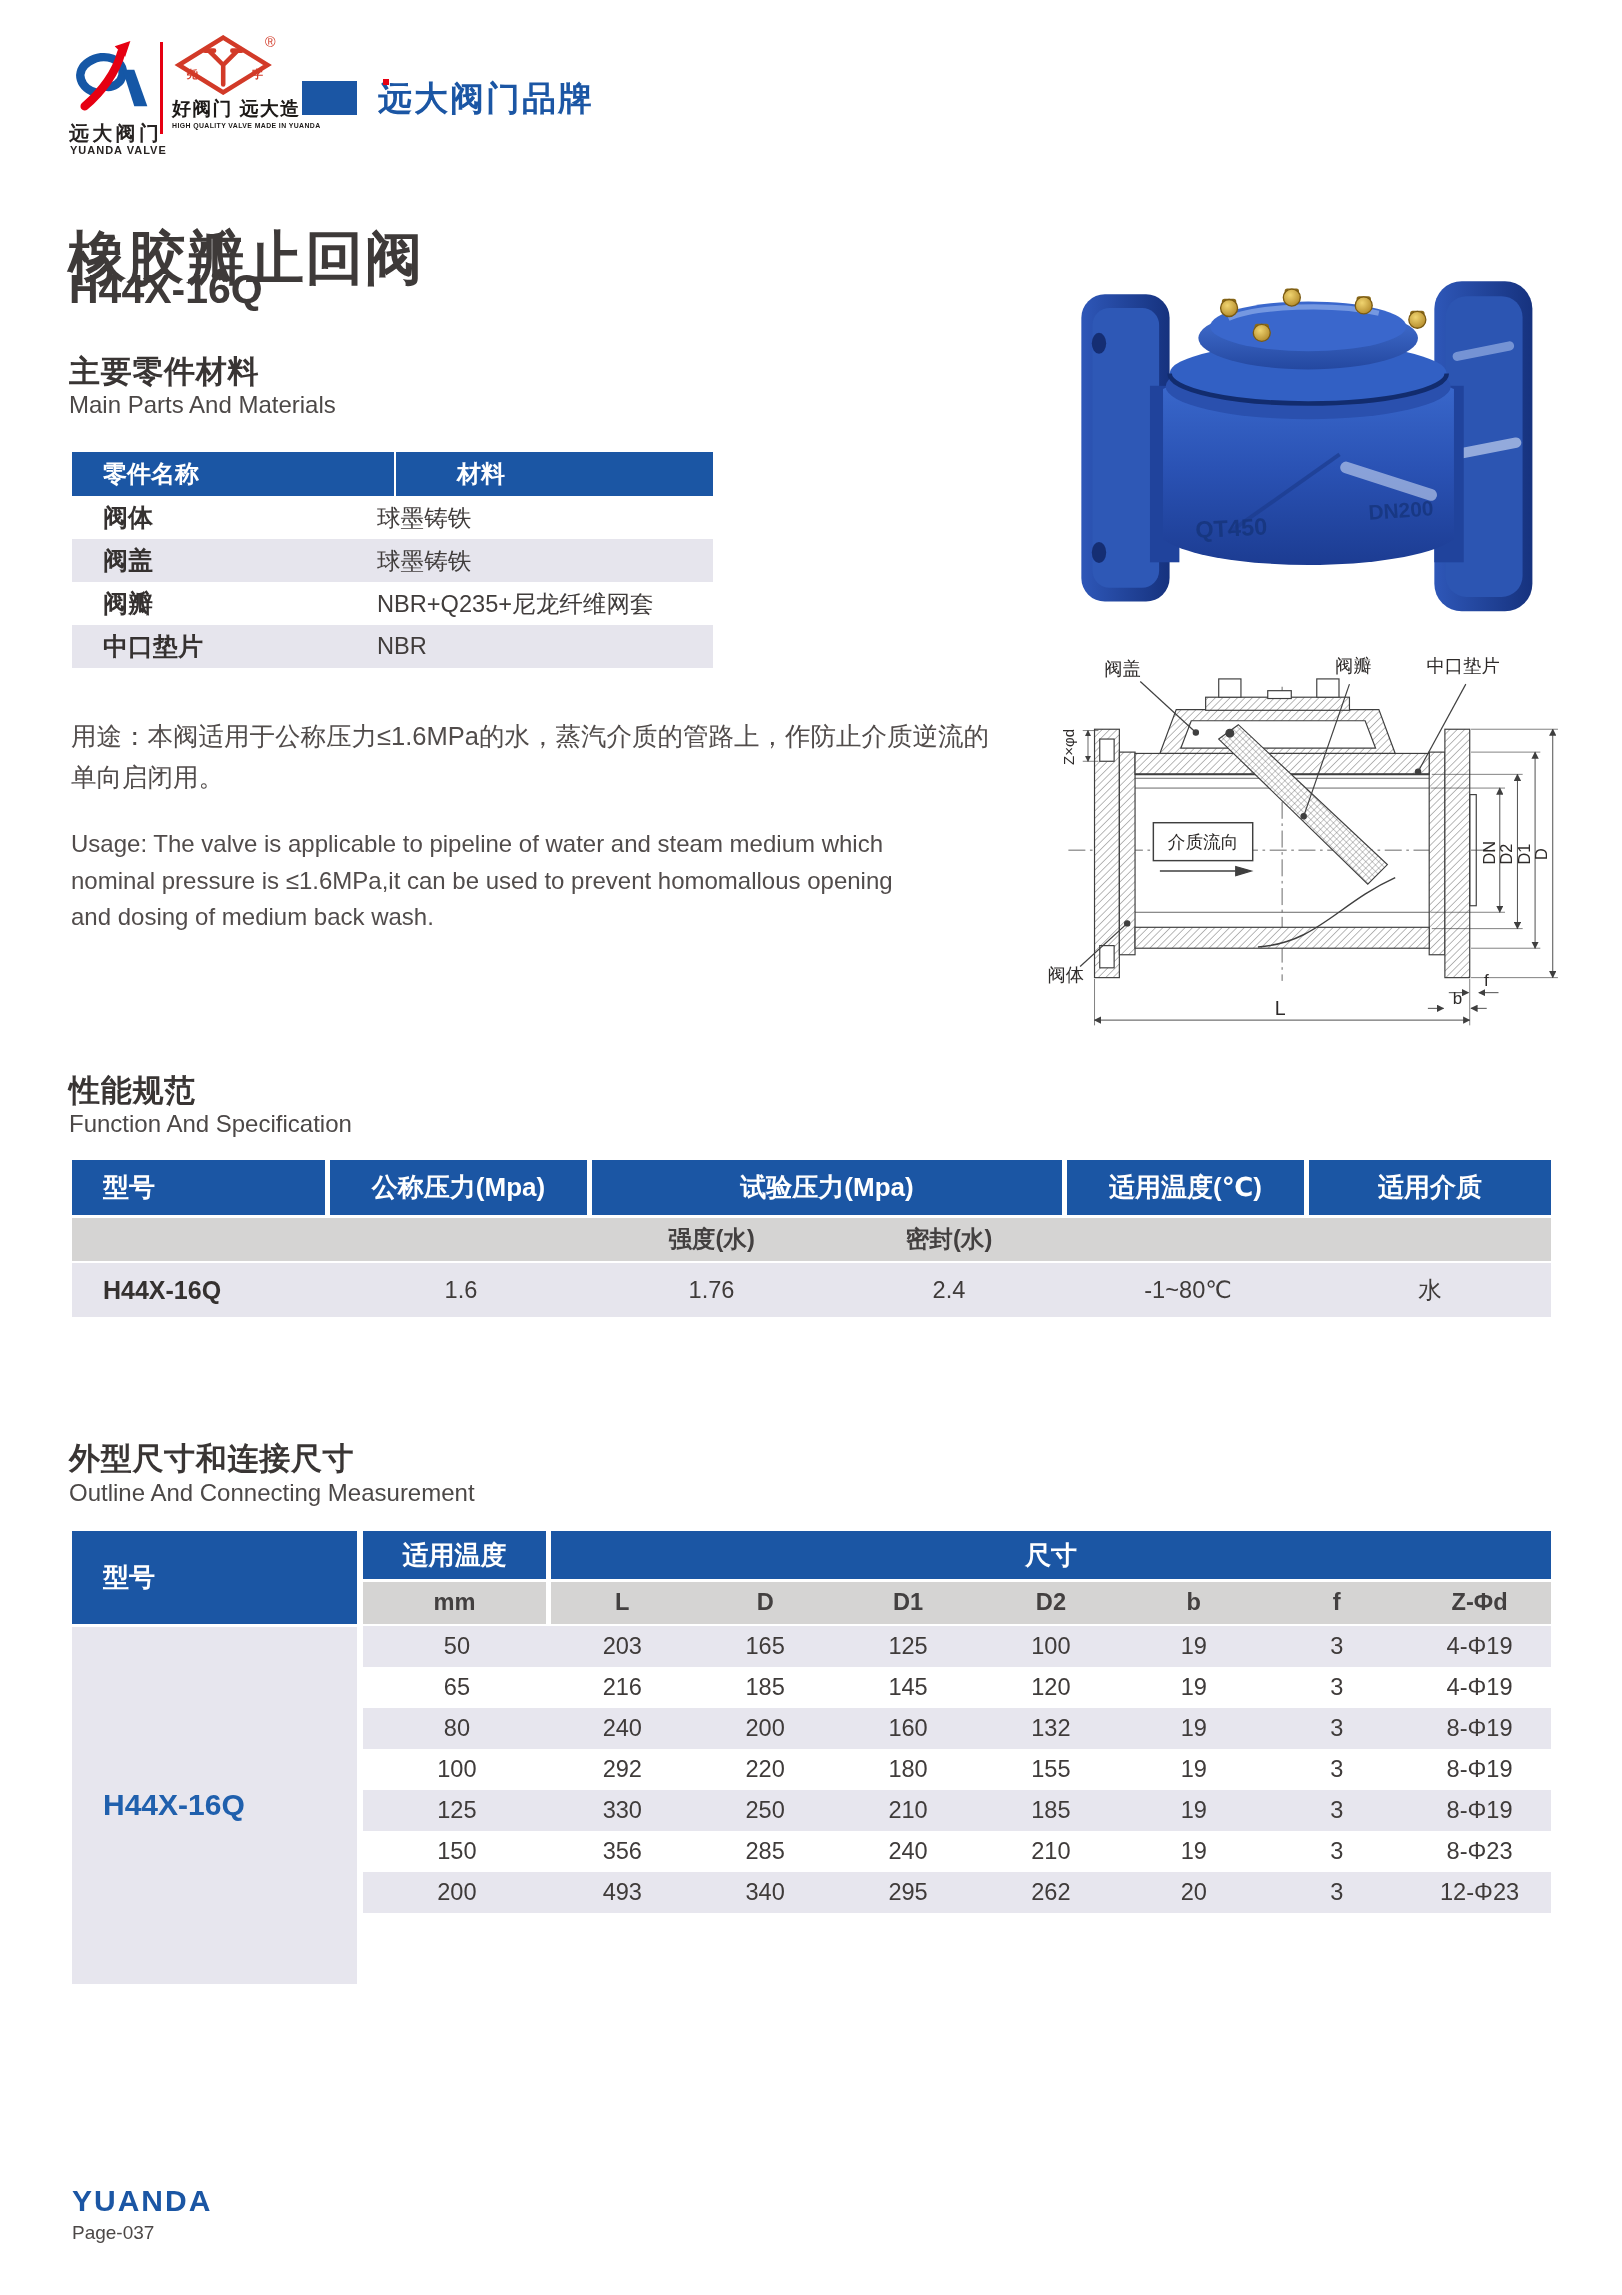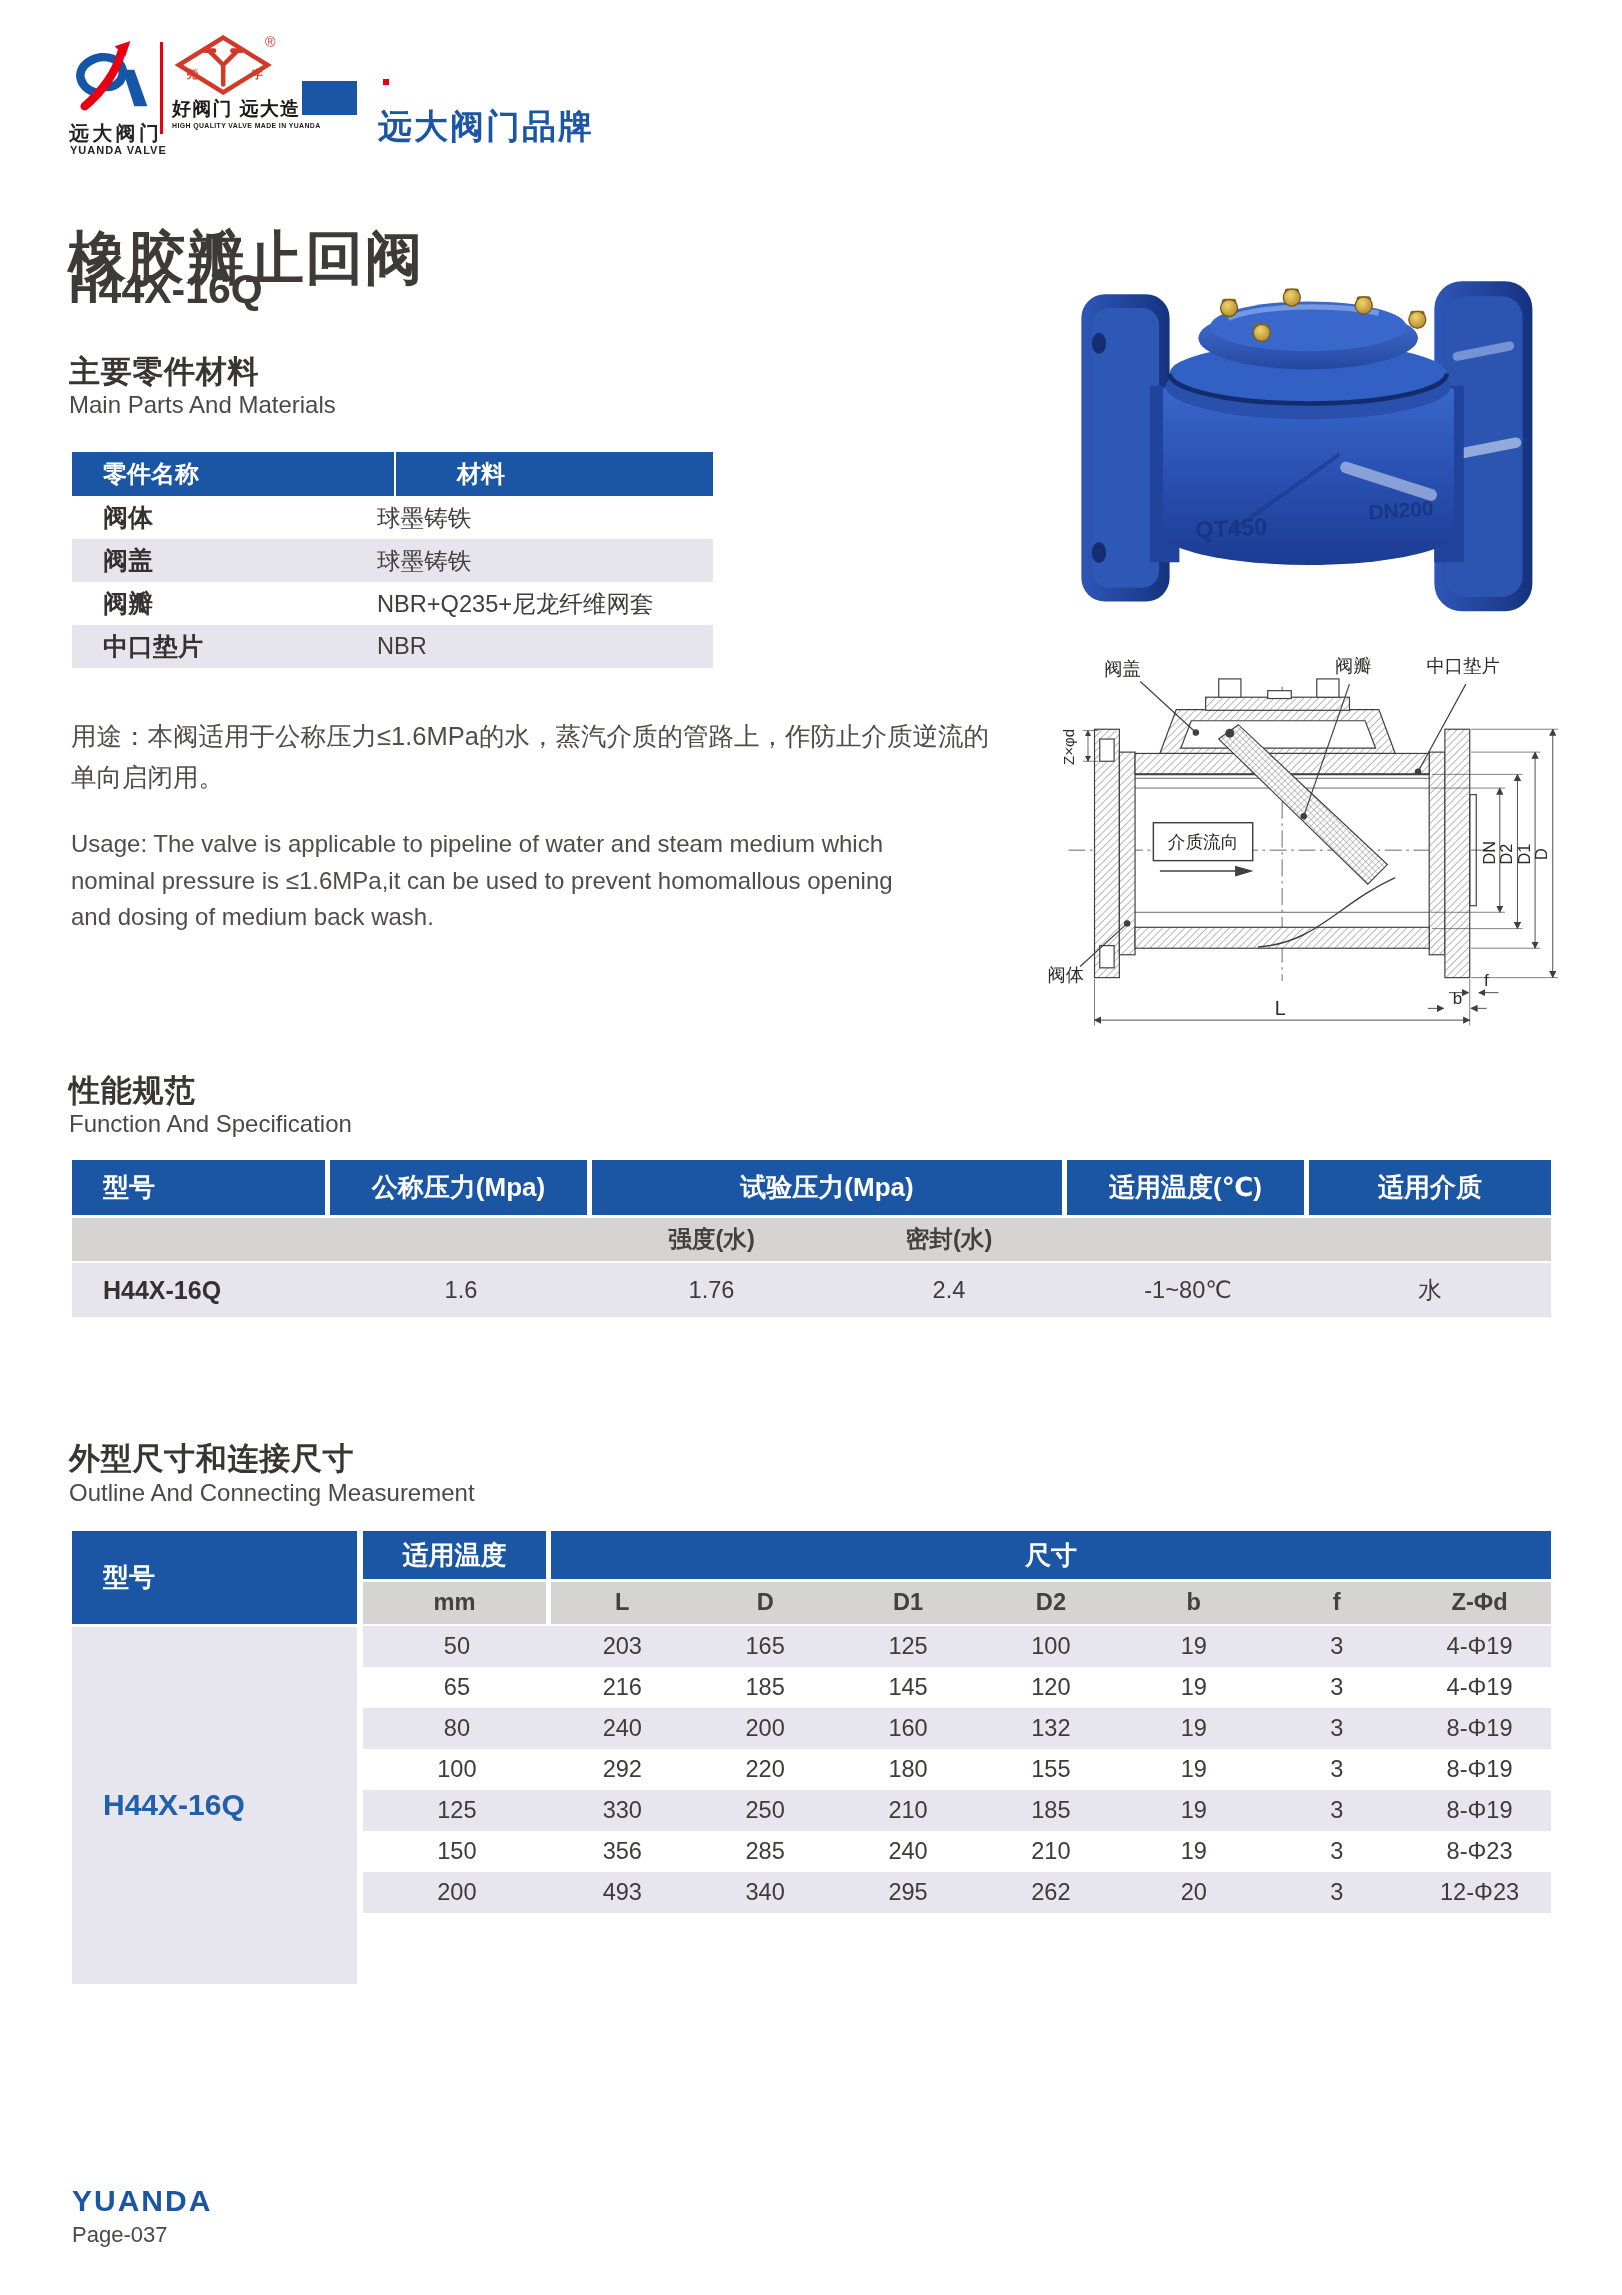--- a/index.html
+++ b/index.html
@@ -7,21 +7,21 @@
         font-family:"Liberation Sans","DejaVu Sans",sans-serif;color:#3e3a39;}
   .abs{position:absolute;}
 
   
   .logo-cn{left:69px;top:120px;font-size:20px;font-weight:bold;color:#272322;letter-spacing:3.3px;}
   .logo-en{left:70px;top:144px;font-size:11px;font-weight:bold;color:#272322;letter-spacing:1px;}
   .red-divider{left:160px;top:42px;width:2.6px;height:92px;background:#e60012;}
   .cert-slogan{left:172px;top:96px;font-size:19px;font-weight:bold;color:#1c1917;letter-spacing:1.3px;}
   .cert-sub{left:172px;top:122px;font-size:6.9px;font-weight:bold;color:#1c1917;letter-spacing:0.4px;}
   .brand-rect{left:302px;top:81px;width:55px;height:34px;background:#1b56a4;}
-  .brand-banner{left:378px;top:76px;font-size:34px;font-weight:900;color:#1b56a4;letter-spacing:2px;margin-top:28px;}
+  .brand-banner{left:378px;top:76px;font-size:34px;font-weight:900;color:#1b56a4;letter-spacing:2px;}
   .brand-dot{left:383px;top:79px;width:5.9px;height:5.9px;background:#e60012;}
 
   
   .title-cn{left:68px;top:194px;font-size:58px;font-weight:bold;color:#3e3a39;letter-spacing:1.3px;margin-top:26px;}
   .title-model{left:69px;top:266px;font-size:41px;font-weight:bold;color:#3e3a39;}
   .sec-cn{font-size:31px;font-weight:bold;color:#393534;letter-spacing:0.7px;}
   .sec-en{font-size:24px;color:#4c4847;}
 
   
   .mat-table{left:72px;top:452px;width:641px;}
@@ -74,21 +74,21 @@
                  font-size:23.6px;font-weight:600;color:#434040;}
   .dim-subrow .c.mm{box-sizing:border-box;border-right:5.2px solid #fff;}
   .dim-row{display:grid;grid-template-columns:188px repeat(7,1fr);height:41px;}
   .dim-row .c{display:flex;align-items:center;justify-content:center;font-size:23.6px;color:#3f3b3a;}
   .dim-row:nth-child(odd){background:#e7e6ee;}
   .dim-row:nth-child(even){background:#ffffff;}
   .dim-rows{display:block;}
 
   
   .footer-brand{left:72px;top:2184px;font-size:30px;font-weight:bold;color:#1b56a4;letter-spacing:2px;}
-  .footer-page{left:72px;top:2222px;font-size:22px;color:#4c4847;}
+  .footer-page{left:72px;top:2222px;font-size:19px;color:#4c4847;}
 </style>
 </head>
 <body>
 
 <div class="page">
 
   <svg class="abs" style="left:70px;top:41px" width="79" height="77" viewBox="0 0 120 118">
     <path d="M42,80 C14,74 6,46 28,32 C52,16 84,28 80,52 C78,64 66,72 54,70" fill="none" stroke="#1557a6" stroke-width="13" stroke-linecap="round"></path>
     <path d="M22,100 C48,78 70,48 78,18" fill="none" stroke="#e60012" stroke-width="13" stroke-linecap="round"></path>
     <polygon points="68,8 92,0 84,24" fill="#e60012"></polygon>

